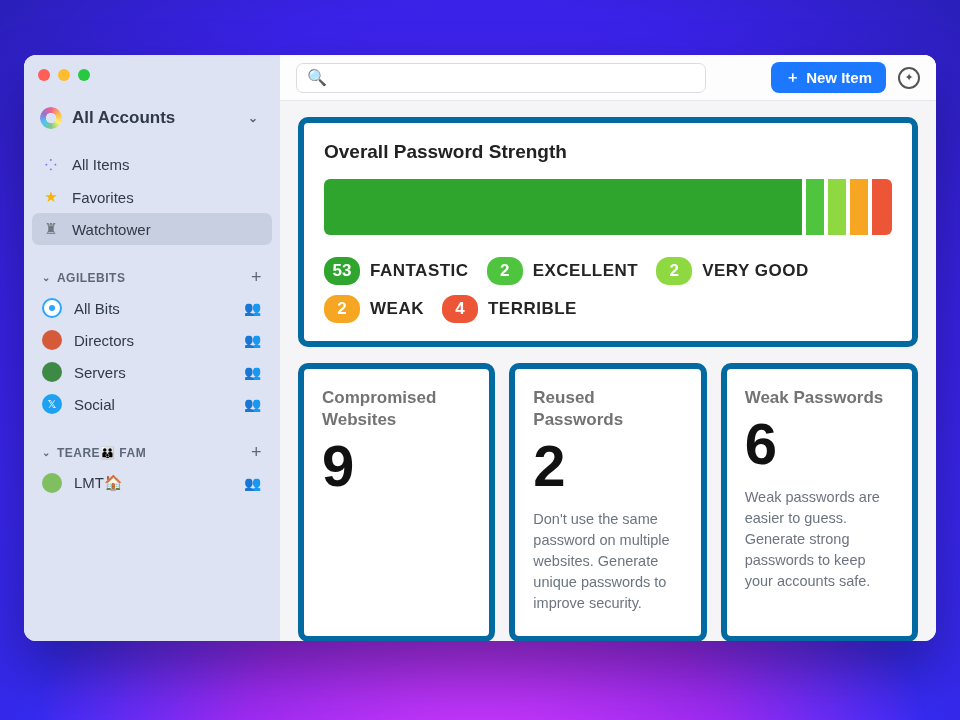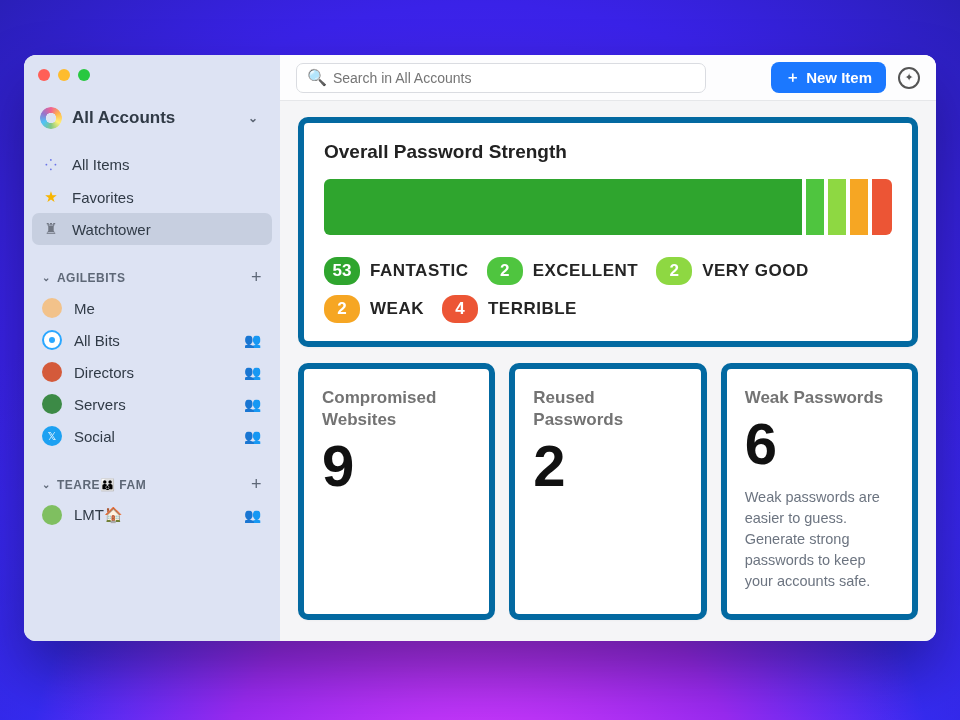--- a/index.html
+++ b/index.html
@@ -118,24 +118,20 @@
       <span class="nav-icon" style="color:#707682;">♜</span>
       <span>Watchtower</span>
     </div>
 
     <div class="section-hdr">
       <span class="chev">⌄</span>
       <span>AGILEBITS</span>
       <span class="plus">+</span>
     </div>
     <div class="vault-item">
-      <span class="vault-icon" style="background:#f2c28a;"></span>
-      <span>Me</span>
-    </div>
-    <div class="vault-item">
       <span class="vault-icon" style="background:#fff;border:2px solid #2aa7ff;">
         <span style="width:6px;height:6px;border-radius:50%;background:#2aa7ff;"></span>
       </span>
       <span>All Bits</span>
       <span class="shared">👥</span>
     </div>
     <div class="vault-item">
       <span class="vault-icon" style="background:#d45a3a;"></span>
       <span>Directors</span>
       <span class="shared">👥</span>
@@ -160,21 +156,20 @@
       <span class="vault-icon" style="background:#7fbf60;"></span>
       <span>LMT🏠</span>
       <span class="shared">👥</span>
     </div>
   </aside>
 
   <main class="main">
     <div class="topbar">
       <div class="search">
         <span style="margin-right:6px;">🔍</span>
-        <input placeholder="Search in All Accounts" style="">
       </div>
       <span class="sp"></span>
       <button class="newbtn">
         <span style="font-weight:800;">＋</span>
         <span>New Item</span>
       </button>
       <span class="compass"></span>
     </div>
 
     <div class="content">
@@ -213,20 +208,21 @@
       </section>
 
       <div class="cards-row" id="cards-row">
           <section class="card mini">
             <h3>Compromised Websites</h3>
   <div class="big">9</div>
           </section>
           <section class="card mini">
             <h3>Reused Passwords</h3>
   <div class="big">2</div>
+  <p class="desc">Don't use the same password on multiple websites. Generate unique passwords to improve security.</p>
           </section>
           <section class="card mini">
             <h3>Weak Passwords</h3>
   <div class="big">6</div>
   <p class="desc">Weak passwords are easier to guess. Generate strong passwords to keep your accounts safe.</p>
           </section>
         </div>
     </div>
   </main>
 </div>

